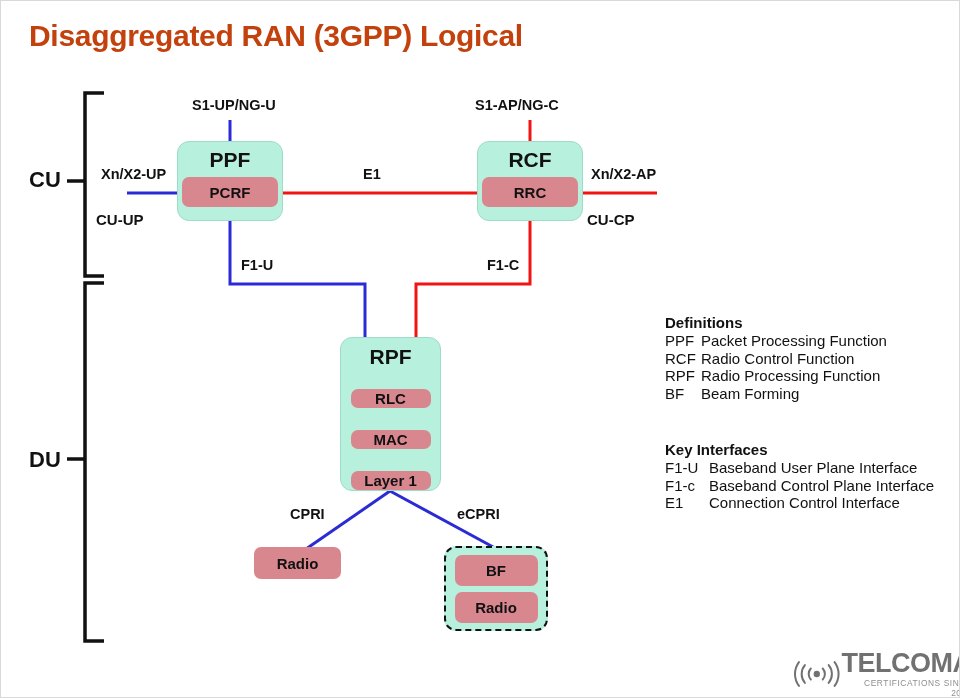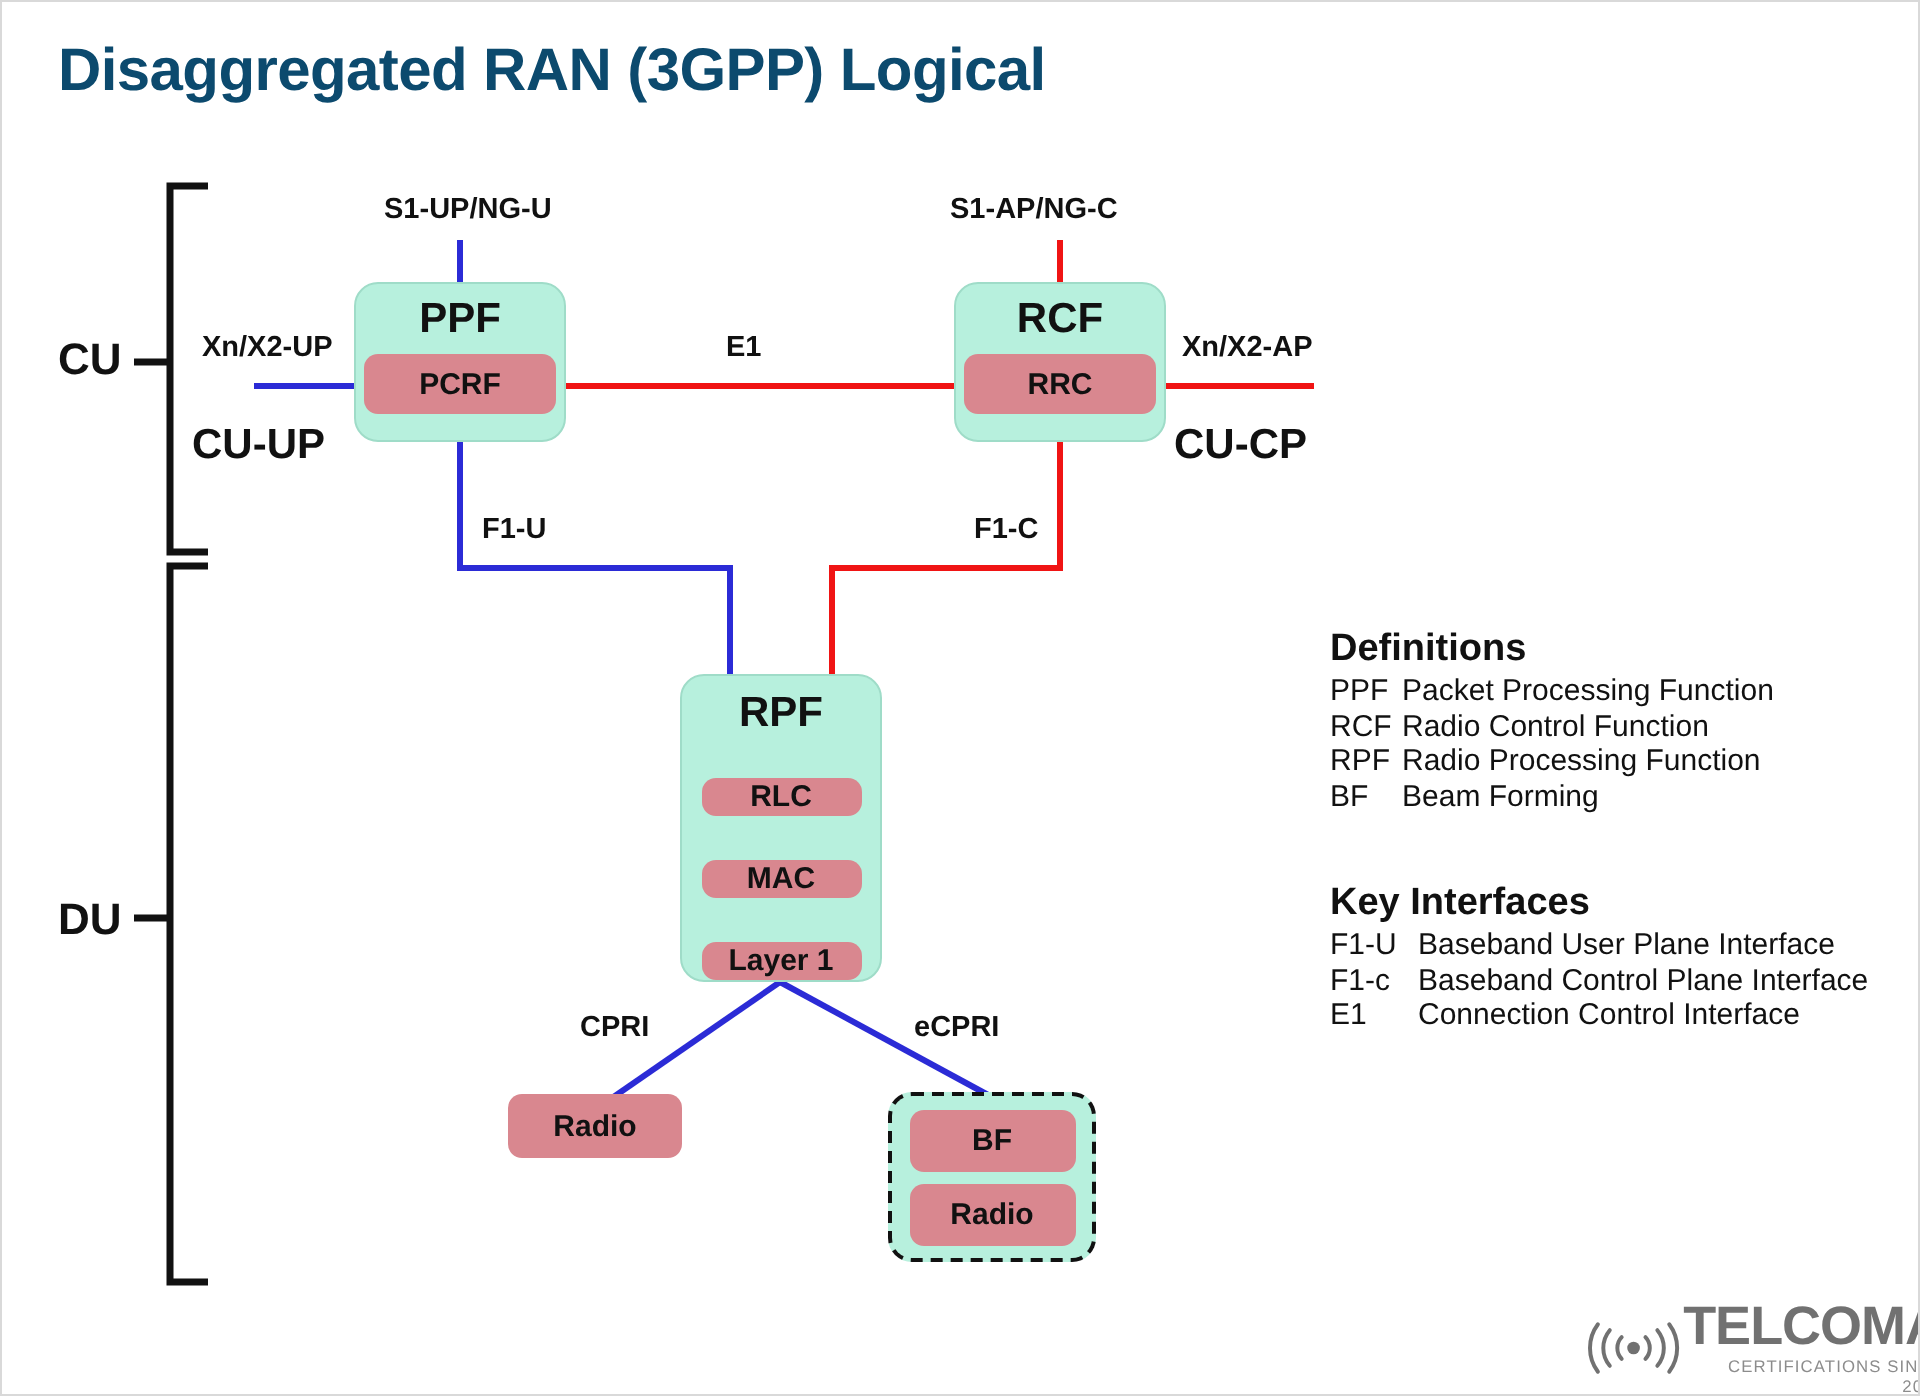--- a/index.html
+++ b/index.html
@@ -27,21 +27,21 @@
     height: 698px;
   }
   .abs { position: absolute; }
 
   
   #page-title {
     left: 28px;
     top: 18px;
     font-size: 30px;
     font-weight: bold;
-    color: #0c4a6e;
+    color: #c2410c;
     letter-spacing: -0.3px;
     white-space: nowrap;
   }
 
   
   .fn-block {
     background: #b7f0dd;
     border: 1px solid #9fdcc8;
     border-radius: 12px;
     box-sizing: border-box;
@@ -104,21 +104,21 @@
   #ru-group .sub-block + .sub-block { margin-top: 6px; }
 
   
   .link-label {
     font-size: 14.5px;
     font-weight: bold;
     color: #111111;
     white-space: nowrap;
   }
   .domain-label {
-    font-size: 21px;
+    font-size: 15px;
     font-weight: bold;
     color: #111111;
     white-space: nowrap;
   }
   .bracket-label {
     font-size: 22px;
     font-weight: bold;
     color: #111111;
     white-space: nowrap;
   }
@@ -133,21 +133,21 @@
   #lbl-cpri   { left: 289px; top: 505px; }
   #lbl-ecpri  { left: 456px; top: 505px; text-align: right; }
   #lbl-cuup   { left: 95px;  top: 210px; }
   #lbl-cucp   { left: 586px; top: 210px; }
   #lbl-cu     { left: 28px;  top: 166px; }
   #lbl-du     { left: 28px;  top: 446px; }
 
   
   .legend { color: #111111; }
   .legend-heading {
-    font-size: 19px;
+    font-size: 15px;
     font-weight: bold;
     margin-bottom: 1px;
     white-space: nowrap;
   }
   .legend-row {
     font-size: 15px;
     white-space: nowrap;
     line-height: 1.17;
     display: flex;
   }

